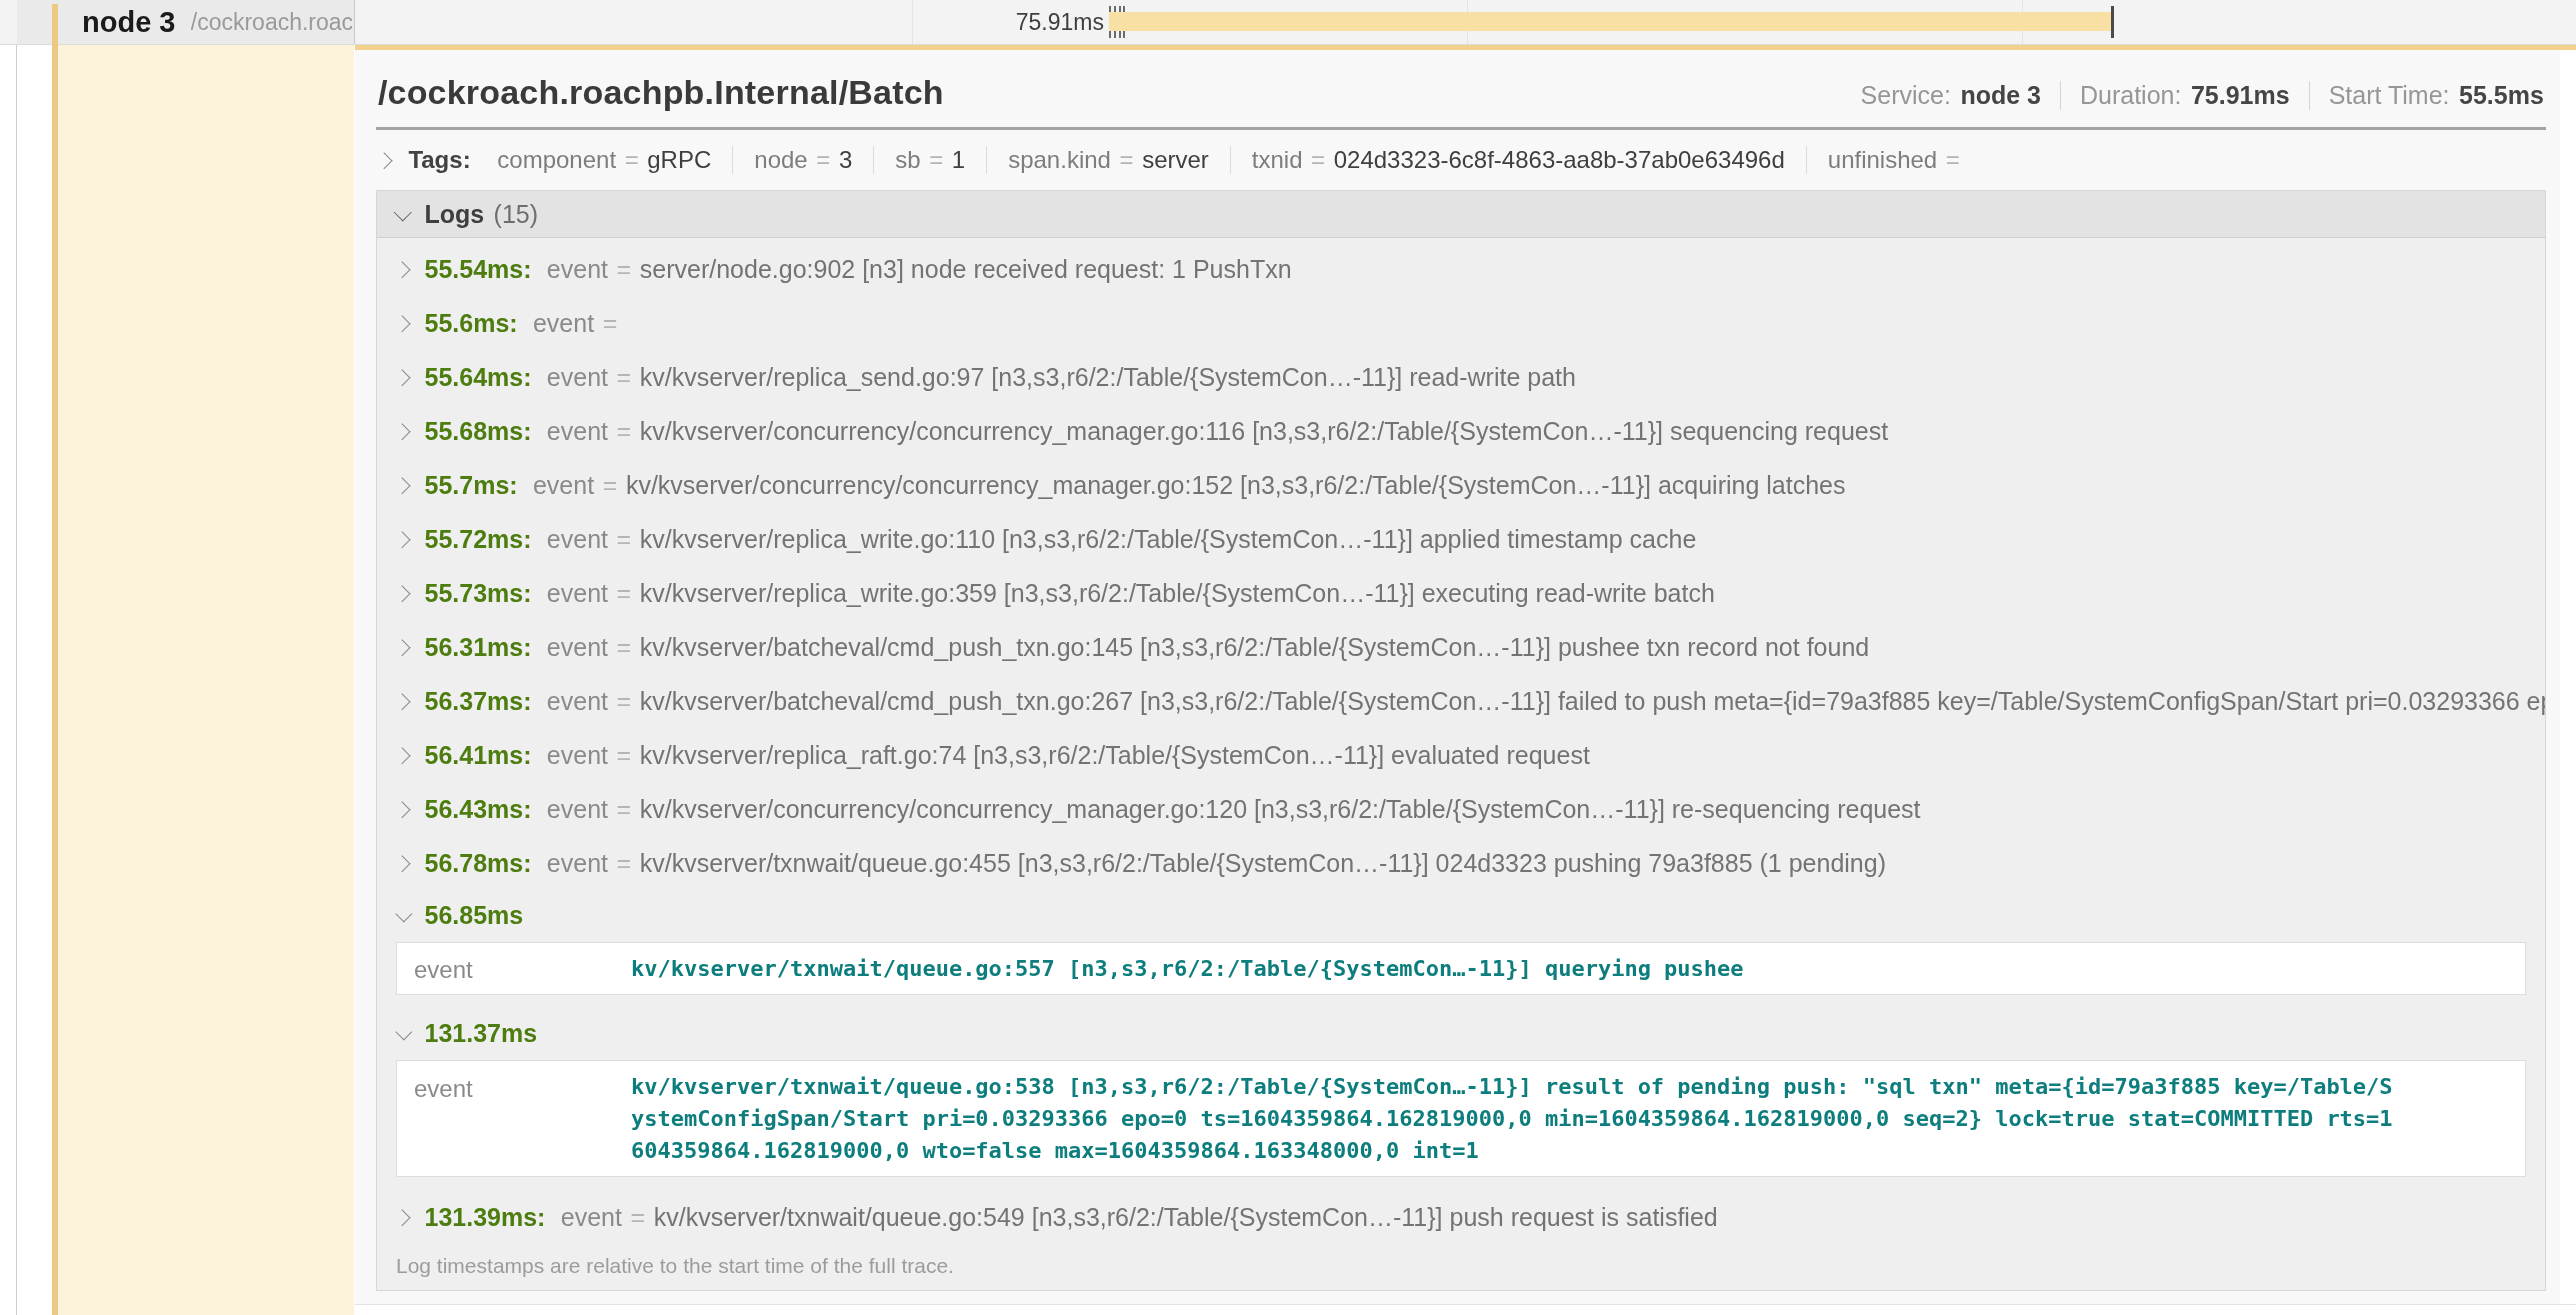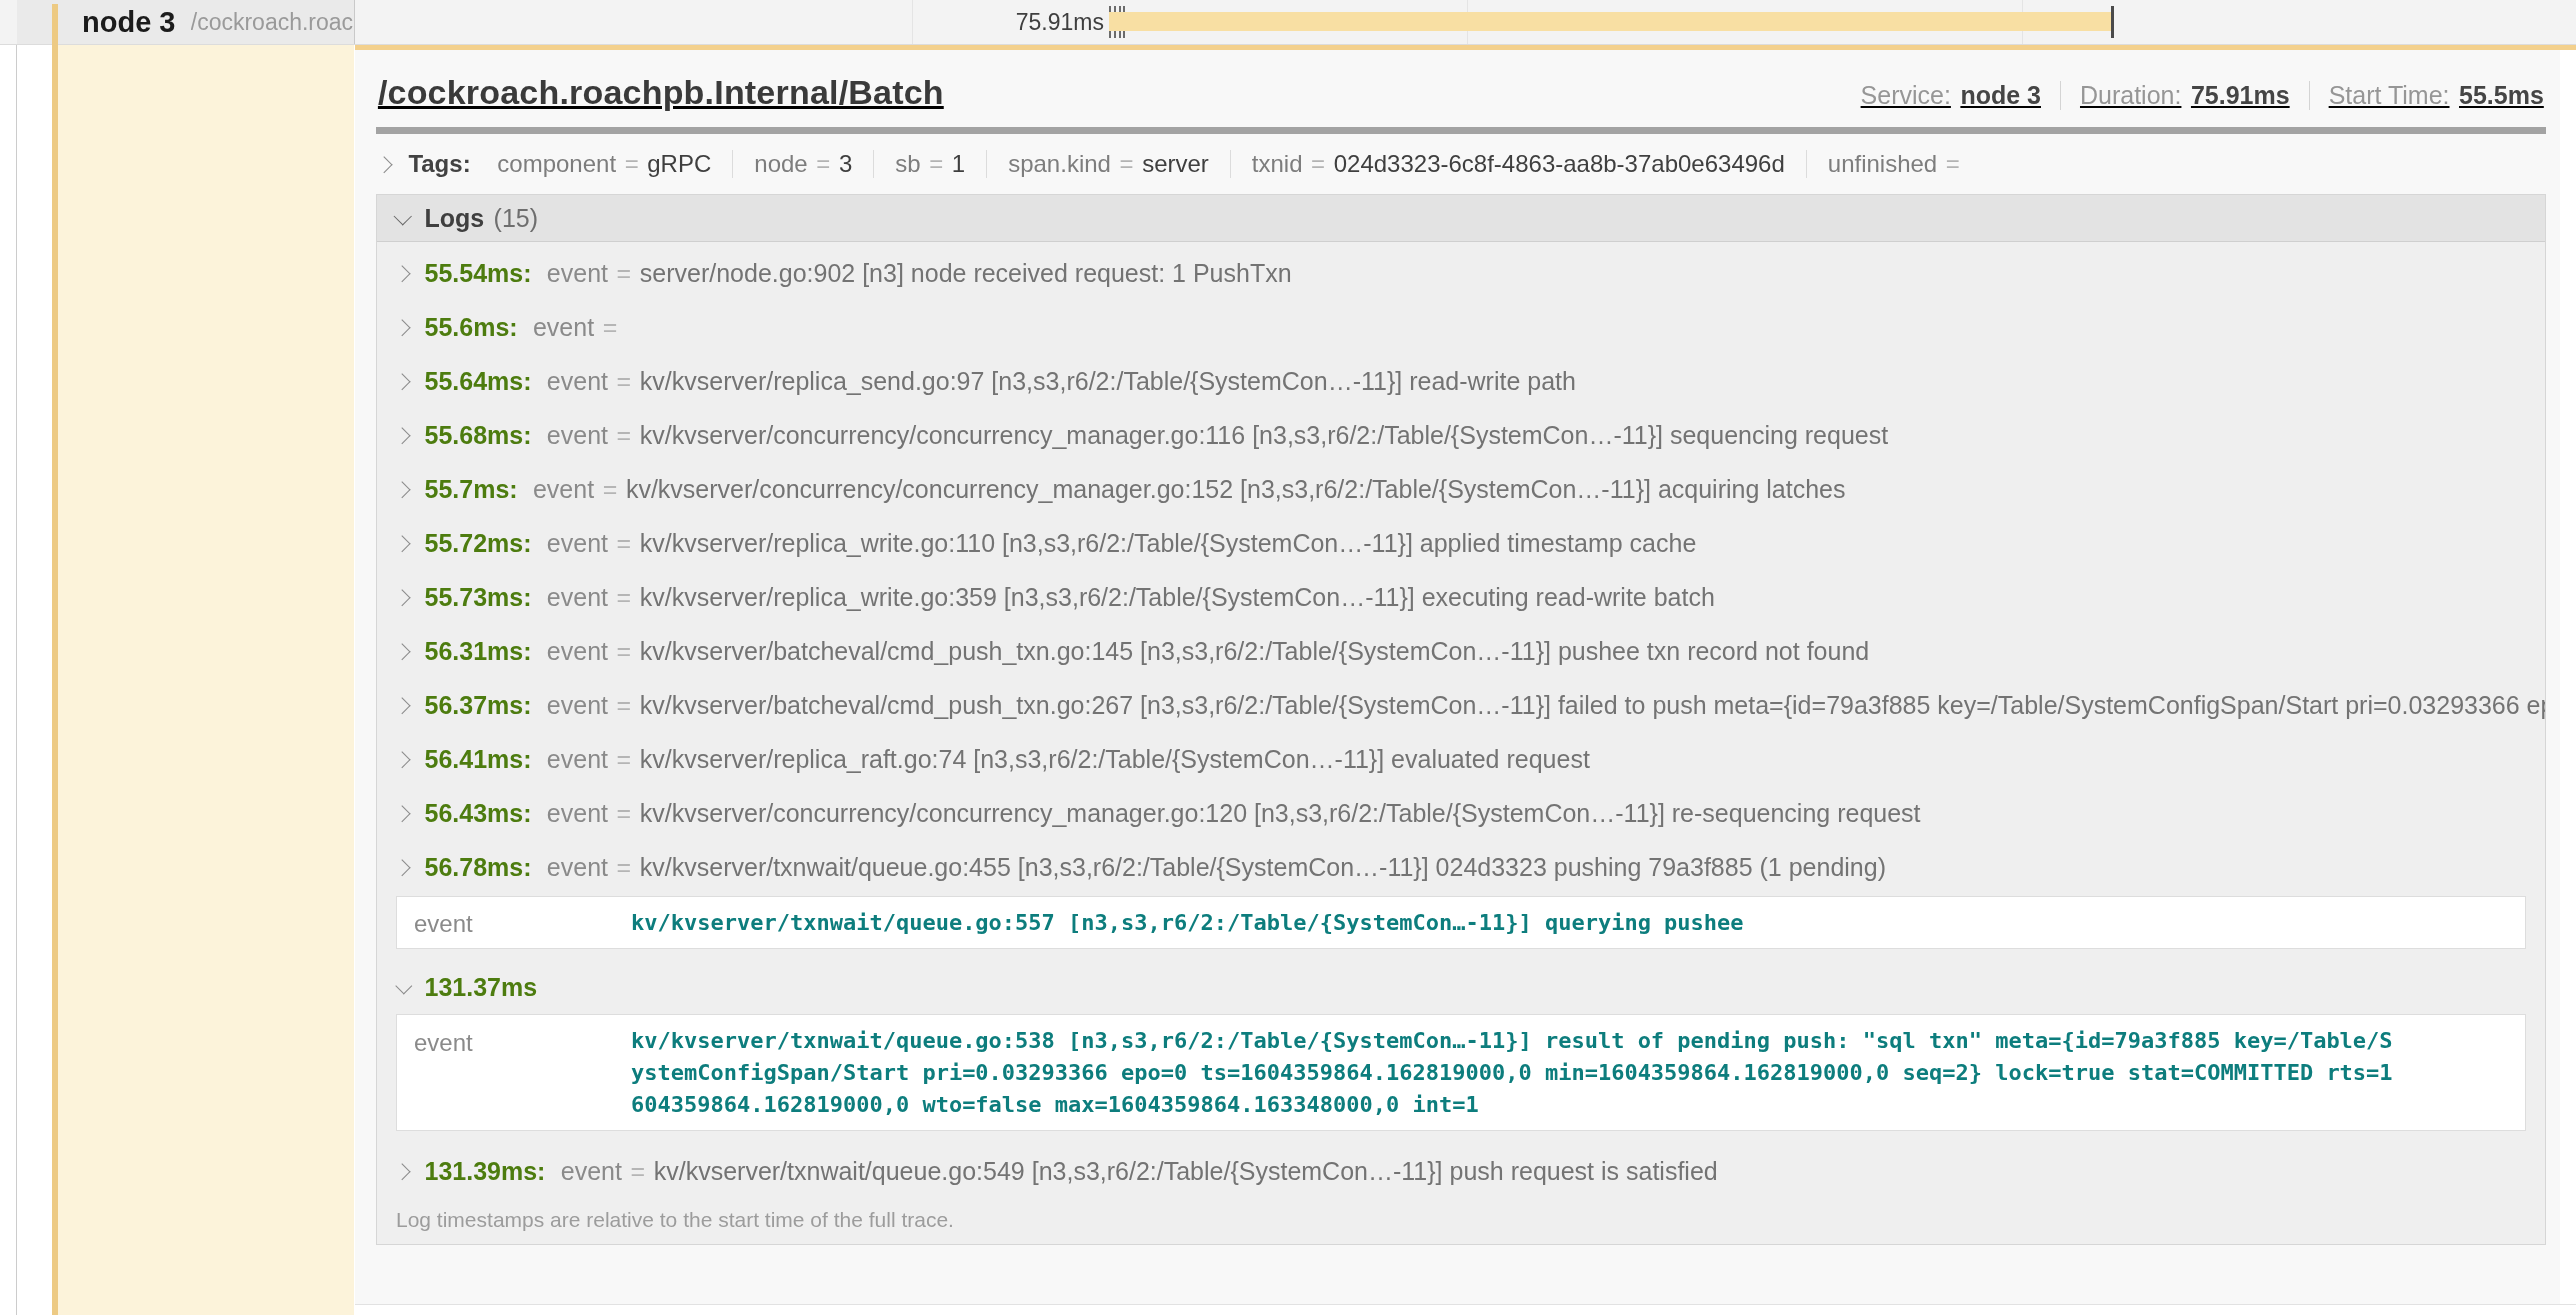--- a/index.html
+++ b/index.html
@@ -30,21 +30,21 @@
   .end-tick{position:absolute;left:1755px;top:5.7px;width:2.9px;height:32px;background:#4a4a4a;}
 
   
   .accent{position:absolute;left:355px;top:45px;right:0;height:4.8px;background:#f3d08c;z-index:3;}
   .panel{position:absolute;left:355px;top:50px;width:2205px;height:1255px;background:#f8f8f8;
          box-sizing:border-box;z-index:2;}
   .panel-inner{padding:0 14.3px 0 21px;}
   .bottom-line{position:absolute;left:355px;top:1304px;right:0;height:1px;background:#e2e2e2;z-index:3;}
 
   .detail-header{display:flex;align-items:flex-end;justify-content:space-between;
-                 padding:23px 1.9px 15.3px 1.9px;border-bottom:7px solid #a3a3a3;text-decoration:underline;}
+                 padding:23px 1.9px 15.3px 1.9px;border-bottom:3px solid #a3a3a3;}
   .title{font-size:34px;font-weight:bold;color:#3a3a3a;letter-spacing:0.2px;}
   .meta{display:flex;align-items:flex-end;font-size:25px;color:#969696;padding-bottom:1.9px;margin-left:36px;}
   .meta .mv{color:#454545;font-weight:bold;margin-left:9.5px;}
   .meta-sep{width:1px;height:29px;background:#d4d4d4;margin:0 19px;align-self:center;}
 
   .tags-row{display:flex;align-items:center;padding:16px 0 14.3px 1.9px;font-size:24px;}
   .tags-label{font-weight:bold;color:#424242;margin:0 5.7px 0 19px;}
   .tag-item{display:flex;align-items:baseline;padding:0 21px;white-space:nowrap;}
   .tag-item + .tag-item{border-left:1px solid #dcdcdc;}
   .tag-name{color:#7d7d7d;}
@@ -243,20 +243,24 @@
             <span class="log-msg">kv/kvserver/concurrency/concurrency_manager.go:120 [n3,s3,r6/2:/Table/{SystemCon…-11}] re-sequencing request</span>
           </div>
           <div class="log-row">
             <span class="row-chev chev right"></span>
             <span class="log-time">56.78ms:</span>
             <span class="log-key">event</span>
             <span class="log-eq">=</span>
             <span class="log-msg">kv/kvserver/txnwait/queue.go:455 [n3,s3,r6/2:/Table/{SystemCon…-11}] 024d3323 pushing 79a3f885 (1 pending)</span>
           </div>
 
+          <div class="exp-row">
+            <span class="row-chev chev down"></span>
+            <span class="log-time">56.85ms</span>
+          </div>
           <div class="event-box">
             <div class="event-key">event</div>
             <div class="event-val">kv/kvserver/txnwait/queue.go:557 [n3,s3,r6/2:/Table/{SystemCon…-11}] querying pushee</div>
           </div>
 
           <div class="exp-row">
             <span class="row-chev chev down"></span>
             <span class="log-time">131.37ms</span>
           </div>
           <div class="event-box">

